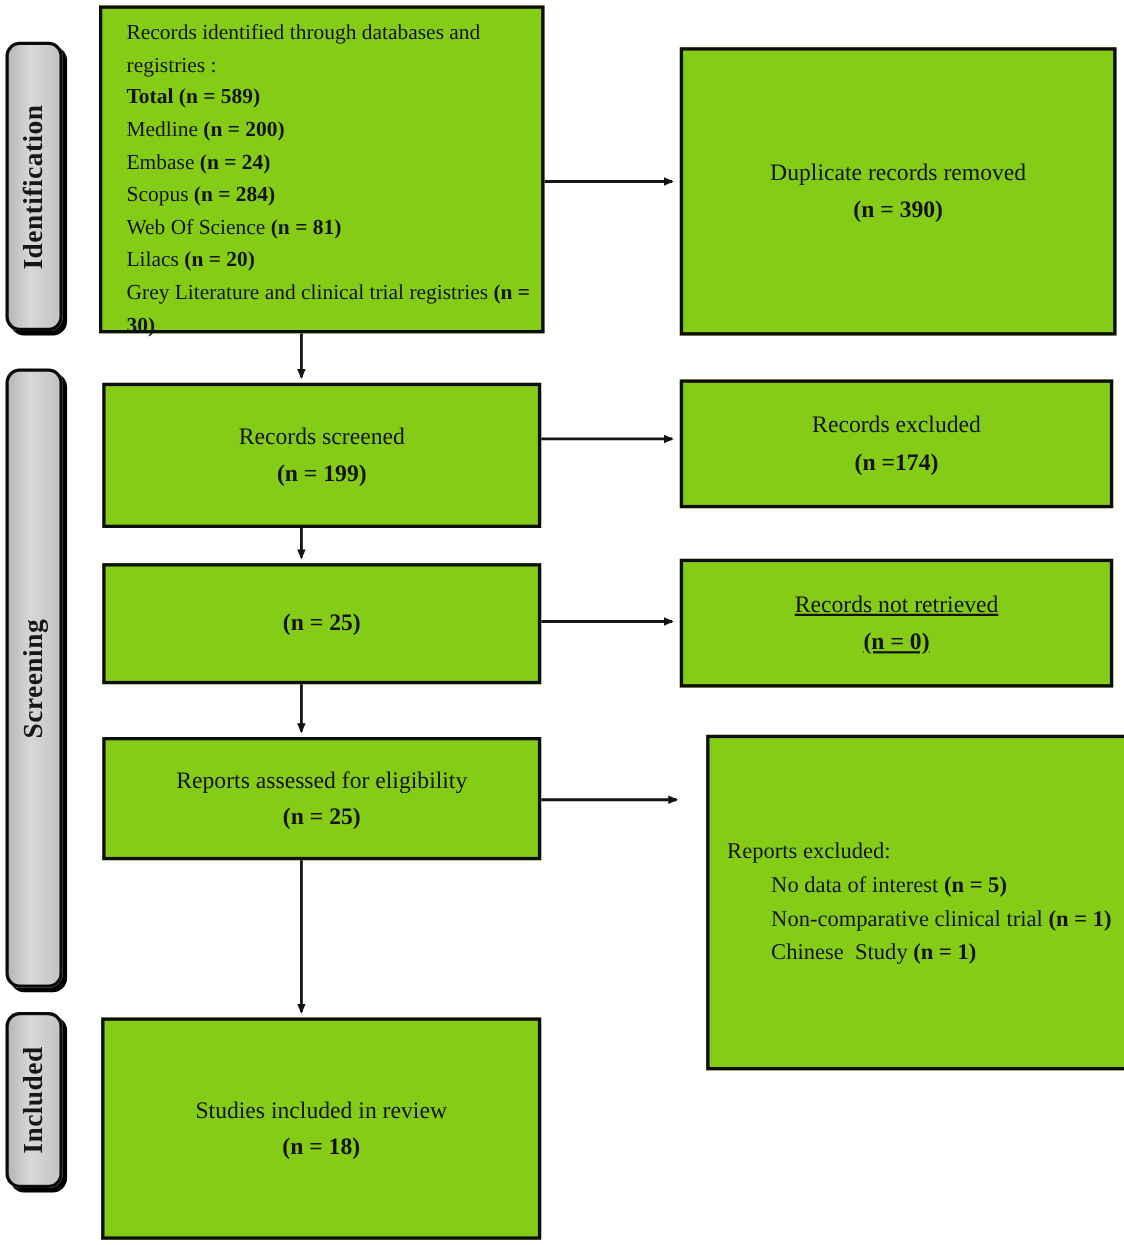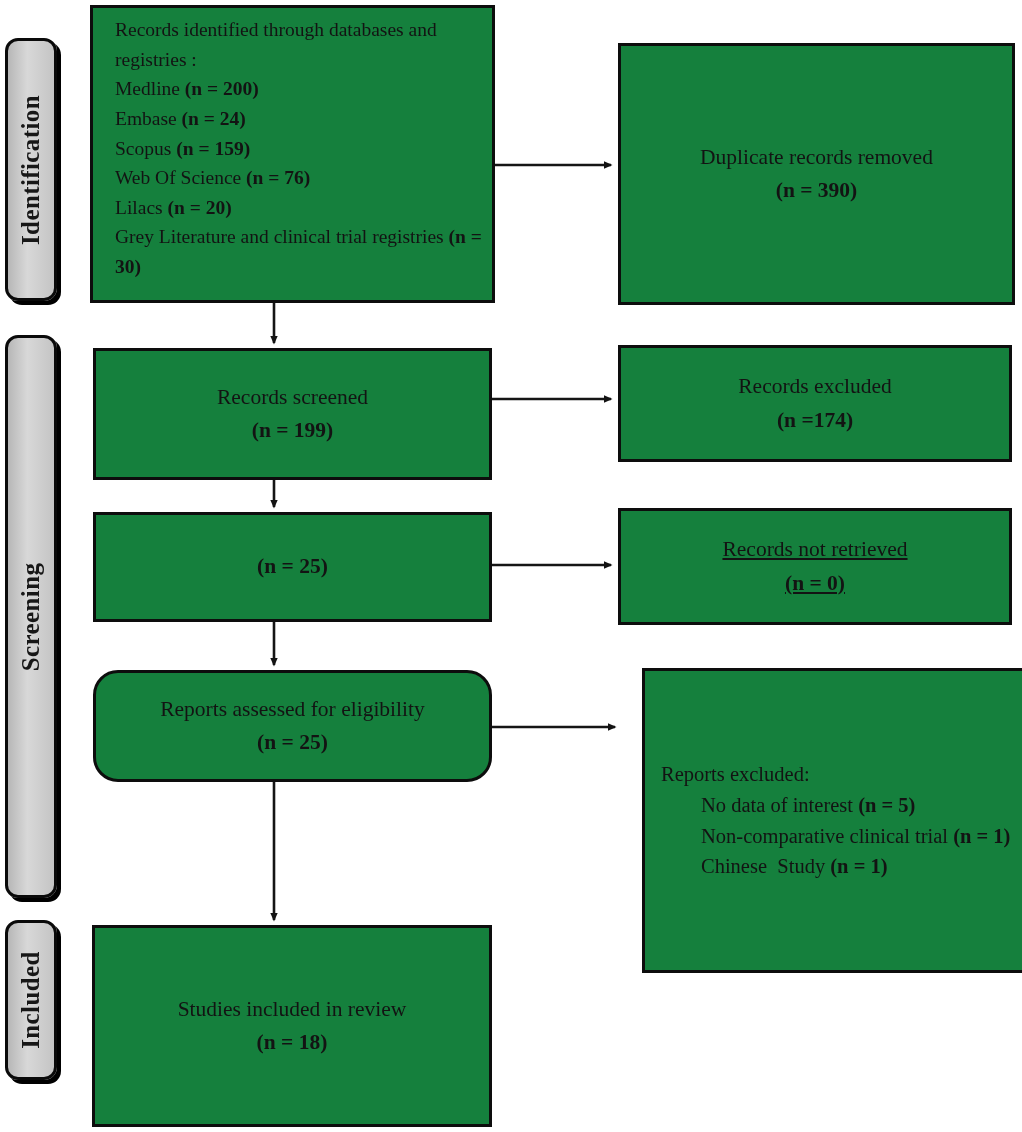--- a/index.html
+++ b/index.html
@@ -7,21 +7,21 @@
   body {
     width:1022px; height:1132px;
     font-family:"Liberation Serif", serif;
     color:#111;
   }
   #canvas {
     position:relative; width:1022px; height:1132px;
     background:#ffffff; overflow:hidden;
   }
   .box {
-    position:absolute; background:#15803d;
+    position:absolute; background:#84cc16;
     border:3px solid #0d0d0d; color:#131313;
   }
   .center-box {
     display:flex; flex-direction:column; align-items:center; justify-content:center;
     text-align:center; font-size:21.5px; line-height:1.55;
   }
   .left-box {
     display:flex; flex-direction:column; justify-content:center;
     text-align:left; font-size:20.5px; line-height:1.5;margin-left:20px;
   }
@@ -68,24 +68,25 @@
     <line class="arrow-line" x1="492" y1="399" x2="611" y2="399" marker-end="url(#ah)"></line>
     <line class="arrow-line" x1="274" y1="458" x2="274" y2="507" marker-end="url(#ah)"></line>
     <line class="arrow-line" x1="492" y1="565" x2="611" y2="565" marker-end="url(#ah)"></line>
     <line class="arrow-line" x1="274" y1="622" x2="274" y2="665" marker-end="url(#ah)"></line>
     <line class="arrow-line" x1="492" y1="727" x2="615" y2="727" marker-end="url(#ah)"></line>
     <line class="arrow-line" x1="274" y1="782" x2="274" y2="920" marker-end="url(#ah)"></line>
   </svg>
 
   <div class="box" id="box-identified" style="left:90px; top:5px; width:405px; height:298px;">
     <div class="line">Records identified through databases and registries :</div>
+    <div class="line"><span class="val">Total</span> <span class="val">(n = 589)</span></div>
     <div class="line"><span>Medline</span> <span class="val">(n = 200)</span></div>
     <div class="line"><span>Embase</span> <span class="val">(n = 24)</span></div>
-    <div class="line"><span>Scopus</span> <span class="val">(n = 159)</span></div>
-    <div class="line"><span>Web Of Science</span> <span class="val">(n = 76)</span></div>
+    <div class="line"><span>Scopus</span> <span class="val">(n = 284)</span></div>
+    <div class="line"><span>Web Of Science</span> <span class="val">(n = 81)</span></div>
     <div class="line"><span>Lilacs</span> <span class="val">(n = 20)</span></div>
     <div class="line"><span>Grey Literature and clinical trial registries</span> <span class="val">(n = 30)</span></div>
   </div>
 
   <div class="box center-box" style="left:618px; top:43px; width:397px; height:262px;align-items:center;">
     <div>Duplicate records removed</div>
     <div class="val">(n = 390)</div>
   </div>
 
   <div class="box center-box" style="left:93px; top:348px; width:399px; height:132px;">
@@ -98,21 +99,21 @@
   </div>
 
   <div class="box center-box" style="left:93px; top:512px; width:399px; height:110px;">
     <div class="val">(n = 25)</div>
   </div>
   <div class="box center-box" style="left:618px; top:508px; width:394px; height:117px;text-decoration:underline;">
     <div>Records not retrieved</div>
     <div class="val">(n = 0)</div>
   </div>
 
-  <div class="box center-box" style="left:93px; top:670px; width:399px; height:112px;border-radius:25px;">
+  <div class="box center-box" style="left:93px; top:670px; width:399px; height:112px;">
     <div>Reports assessed for eligibility</div>
     <div class="val">(n = 25)</div>
   </div>
   <div class="box left-box" id="box-reports-excluded" style="left:622px; top:668px; width:390px; height:305px; padding:0 10px 0 16px;">
     <div>Reports excluded:</div>
     <div class="item"><span>No data of interest</span> <span class="val">(n = 5)</span></div>
     <div class="item"><span>Non-comparative clinical trial</span> <span class="val">(n = 1)</span></div>
     <div class="item"><span>Chinese&nbsp; Study</span> <span class="val">(n = 1)</span></div>
   </div>
 

